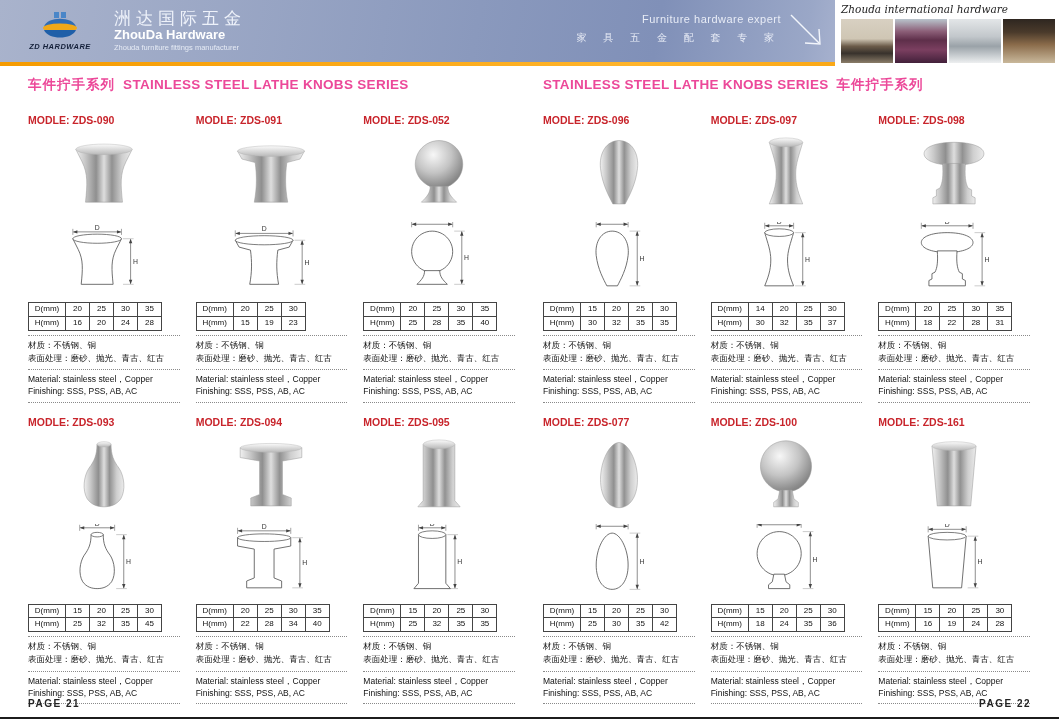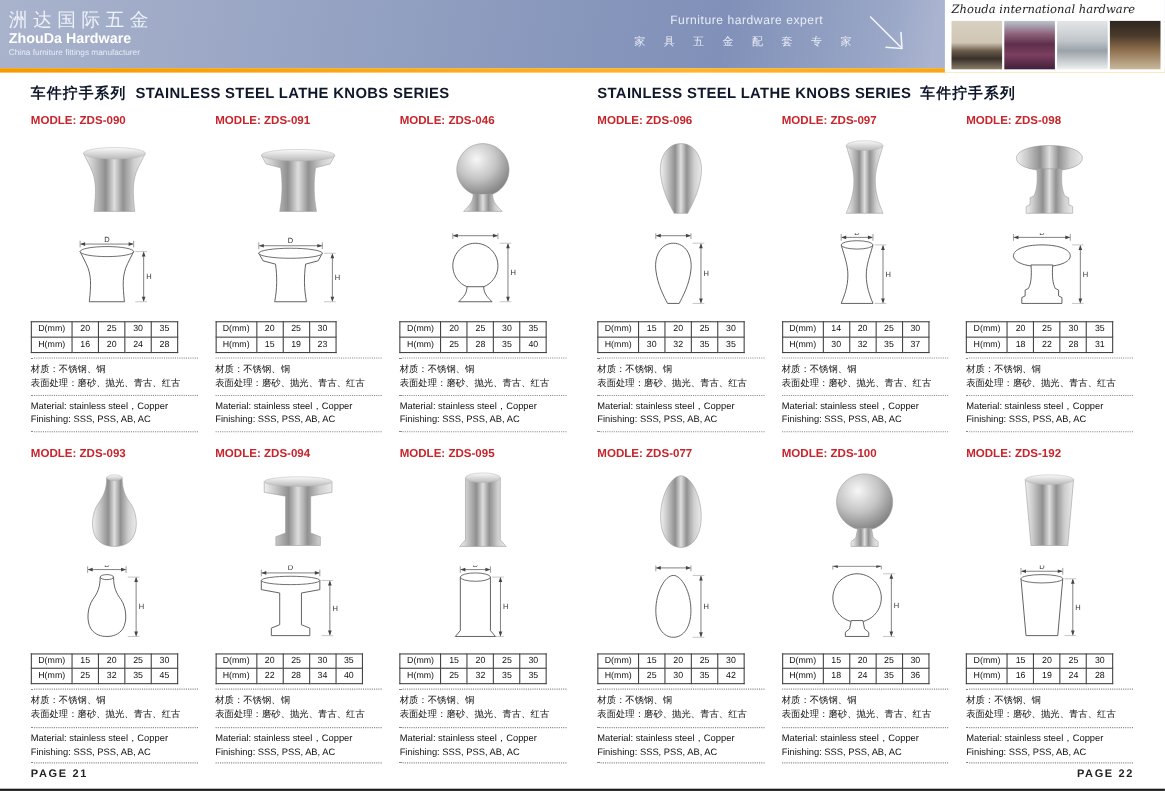--- a/index.html
+++ b/index.html
@@ -9,46 +9,46 @@
   
   .header{position:absolute;top:0;left:0;width:1059px;height:62px;
           background:linear-gradient(100deg,#a9b3cc 0%,#8a99bd 45%,#8090b8 62%,#9aa7c7 76%,#aab4d0 80%);
           display:flex;align-items:center}
   .logo{width:92px;display:flex;flex-direction:column;align-items:center;margin-left:14px}
   .logo-text{font-size:7.5px;font-weight:bold;font-style:italic;color:#14203a;letter-spacing:.5px;margin-top:1px}
   .company{margin-left:8px;color:#fff}
   .company-cn{font-size:17px;letter-spacing:5px;color:#eef2fa;line-height:1.15}
   .company-en{font-size:13px;font-weight:bold;color:#fff;line-height:1.15}
   .company-sub{font-size:7.5px;color:#e6ebf5;line-height:1.3}
-  .tagline{position:absolute;right:278px;top:13px;text-align:center;color:#e8ecf6}
+  .tagline{position:absolute;right:278px;top:13px;text-align:right;color:#e8ecf6}
   .tag-en{font-size:11px;letter-spacing:.5px}
   .tag-cn{font-size:10px;letter-spacing:7px;margin-top:6px}
   .arrow-wrap{position:absolute;right:230px;top:12px}
-  .photo-strip{position:absolute;right:0;top:0;width:200px;height:66px;background:#fff;
+  .photo-strip{position:absolute;right:0;top:0;width:224px;height:66px;background:#fff;
                box-sizing:border-box;padding:2px 4px 0 6px;z-index:2}
   .script-line{font-family:"DejaVu Serif",serif;font-style:italic;font-size:10.5px;color:#222;
                white-space:nowrap;line-height:1.4}
   .kphotos{display:flex;gap:2px;margin-top:2px}
   .kphoto{width:52px;height:44px}
   .kp1{background:linear-gradient(180deg,#d8d0c2 0%,#cfc6b4 45%,#6b5b49 62%,#38322c 78%,#8a7c68 100%)}
   .kp2{background:linear-gradient(180deg,#b9c4cc 0%,#8c5f78 28%,#5e2f4a 48%,#7b3f60 70%,#42203a 100%)}
   .kp3{background:linear-gradient(180deg,#e3e6e8 0%,#c2c7cb 40%,#9aa2a8 62%,#edeff0 100%)}
   .kp4{background:linear-gradient(180deg,#2e2620 0%,#4a3a2b 30%,#8a6b4a 58%,#c9b89b 100%)}
   .accent-bar{position:absolute;top:62px;left:0;width:1059px;height:4px;
               background:linear-gradient(90deg,#f59b00,#ffb42a 60%,#f59b00)}
 
   
   .spread{position:absolute;top:70px;left:0;width:1059px;display:flex}
   .page{width:529px;box-sizing:border-box}
   .page-left{padding:6px 14px 0 28px}
   .page-right{padding:6px 28px 0 14px}
-  .sec-title{font-size:13.5px;font-weight:bold;color:#0f172a;margin:0 0 6px 0;letter-spacing:.3px}
+  .sec-title{font-size:13.5px;font-weight:bold;color:#ec4899;margin:0 0 6px 0;letter-spacing:.3px}
   .page-right .sec-title{text-align:left}
   .sec-title .cn{letter-spacing:1px}
-  .grid{display:grid;grid-template-columns:repeat(3,1fr);column-gap:16px;row-gap:8px;margin-top:8px}
+  .grid{display:grid;grid-template-columns:repeat(3,1fr);column-gap:16px;row-gap:8px;margin-top:18px}
 
   
   .card{min-width:0}
   .model{font-size:10.5px;font-weight:bold;color:#c8242b;margin:2px 0 2px 0;white-space:nowrap}
   .photo{height:92px;display:flex;align-items:center;justify-content:center}
   .diagram{height:78px;display:flex;align-items:flex-end;justify-content:center}
   table.dims{border-collapse:collapse;margin-top:4px;font-size:8px;color:#111}
   table.dims td{border:1px solid #444;text-align:center;padding:2px 0;width:23px;line-height:1.1}
   table.dims td.lbl{width:32px;padding:2px 2px}
   .dash{border-top:1.5px dotted #8a8a8a;margin:4px 0 3px 0}
@@ -81,24 +81,34 @@
         <stop offset="1" stop-color="#6e6e6e"></stop>
     </radialGradient>
     <linearGradient id="gCap" x1="0" y1="0" x2="0" y2="1">
       <stop offset="0" stop-color="#fbfbfb"></stop>
         <stop offset="1" stop-color="#b9b9b9"></stop>
     </linearGradient>
   </defs>
 </svg>
 
 <div class="header">
+  <div class="logo">
+    <svg width="52" height="30" viewBox="0 0 52 30">
+      <rect x="20" y="1" width="5" height="6" fill="#4a86c8"></rect>
+      <rect x="27" y="1" width="5" height="6" fill="#4a86c8"></rect>
+      <path d="M10,16 C12,5 40,5 42,16 Z" fill="#2f6db5"></path>
+      <ellipse cx="26" cy="17" rx="17" ry="4.5" fill="#f0a818"></ellipse>
+      <path d="M10,19 C14,29 38,29 42,19 Z" fill="#1f5fa8"></path>
+    </svg>
+    <div class="logo-text">ZD HARDWARE</div>
+  </div>
   <div class="company">
     <div class="company-cn">洲达国际五金</div>
     <div class="company-en">ZhouDa Hardware</div>
-    <div class="company-sub">China furniture fittings manufacturer</div>
+    <div class="company-sub">Zhouda furniture fittings manufacturer</div>
   </div>
   <div class="tagline">
     <div class="tag-en">Furniture hardware expert</div>
     <div class="tag-cn">家 具 五 金 配 套 专 家</div>
   </div>
   <div class="arrow-wrap">
     <svg width="42" height="38" viewBox="0 0 42 38">
       <line x1="4" y1="3" x2="32" y2="31" stroke="#f2f5fb" stroke-width="1.4"></line>
       <polyline points="32,17 33,32 18,31" fill="none" stroke="#f2f5fb" stroke-width="1.4"></polyline>
     </svg>
@@ -217,21 +227,21 @@
     <div class="dash"></div>
     <div class="mat-cn">材质：不锈钢、铜</div>
     <div class="mat-cn">表面处理：磨砂、抛光、青古、红古</div>
     <div class="dash"></div>
     <div class="mat-en">Material: stainless steel，Copper</div>
     <div class="mat-en">Finishing: SSS, PSS, AB, AC</div>
     <div class="dash"></div>
   </div>
 
   <div class="card">
-    <div class="model">MODLE: ZDS-046</div>
+    <div class="model">MODLE: ZDS-052</div>
     <div class="photo">
             <svg viewBox="0 0 100 100" width="88" height="88">
               <path d="M50,12 a27,27 0 1,0 0.01,0 Z" fill="url(#gBall)" stroke="#9a9a9a" stroke-width="0.6"></path>
               <path d="M40,64 C40,72 36,76 30,82 L70,82 C64,76 60,72 60,64 Z" fill="url(#gSteel)" stroke="#9a9a9a" stroke-width="0.6"></path>
             </svg>
           </div>
     <div class="diagram">
             <svg viewBox="0 0 118 100" width="102" height="76">
               <path d="M50,12 a27,27 0 1,0 0.01,0 Z" fill="#fff" stroke="#555" stroke-width="1.1"></path>
               <path d="M40,64 C40,72 36,76 30,82 L70,82 C64,76 60,72 60,64 Z" fill="#fff" stroke="#555" stroke-width="1.1"></path>
@@ -694,21 +704,21 @@
     <div class="dash"></div>
     <div class="mat-cn">材质：不锈钢、铜</div>
     <div class="mat-cn">表面处理：磨砂、抛光、青古、红古</div>
     <div class="dash"></div>
     <div class="mat-en">Material: stainless steel，Copper</div>
     <div class="mat-en">Finishing: SSS, PSS, AB, AC</div>
     <div class="dash"></div>
   </div>
 
   <div class="card">
-    <div class="model">MODLE: ZDS-192</div>
+    <div class="model">MODLE: ZDS-161</div>
     <div class="photo">
             <svg viewBox="0 0 100 100" width="88" height="88">
               <path d="M25,16 L75,16 L69,84 L31,84 Z" fill="url(#gSteel)" stroke="#9a9a9a" stroke-width="0.6"></path>
               <ellipse cx="50" cy="16" rx="25" ry="5" fill="url(#gCap)" stroke="#b3b3b3" stroke-width="0.5"></ellipse>
             </svg>
           </div>
     <div class="diagram">
             <svg viewBox="0 0 118 100" width="102" height="76">
               <path d="M25,16 L75,16 L69,84 L31,84 Z" fill="#fff" stroke="#555" stroke-width="1.1"></path>
               <ellipse cx="50" cy="16" rx="25" ry="5" fill="#fff" stroke="#555" stroke-width="1"></ellipse>

